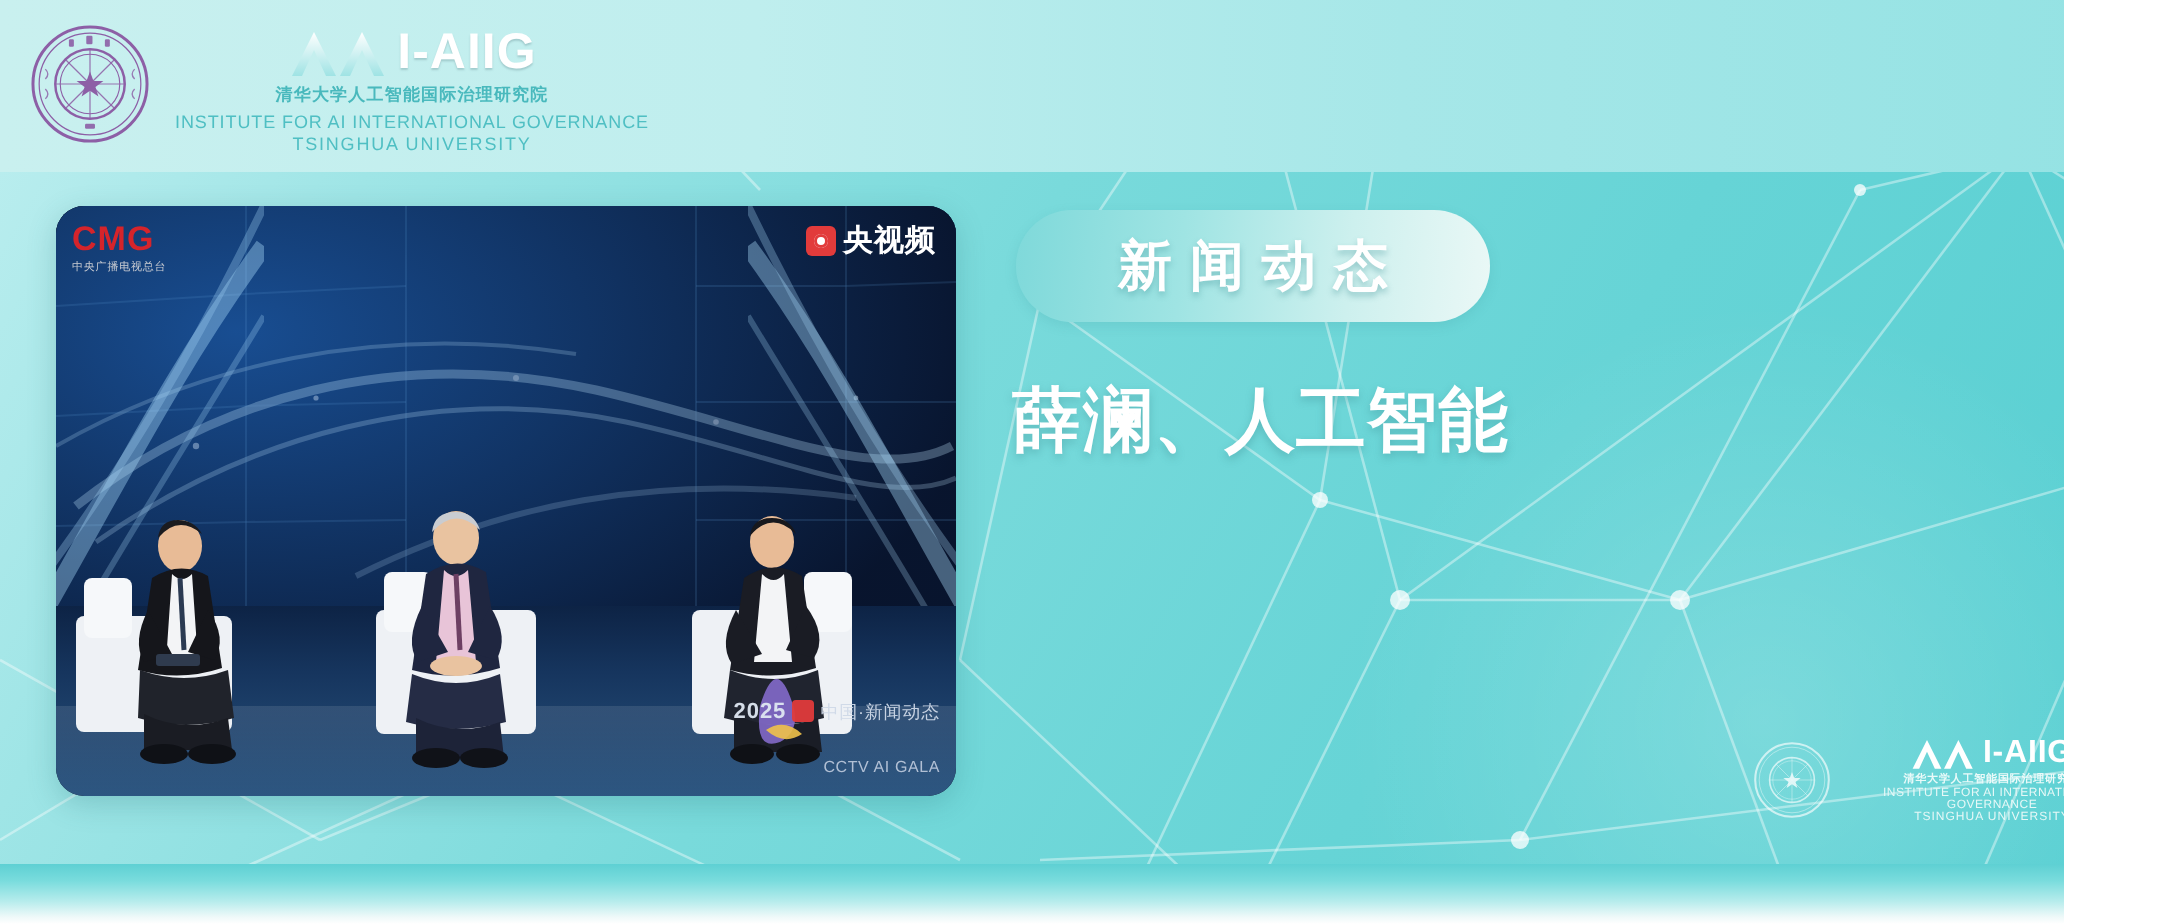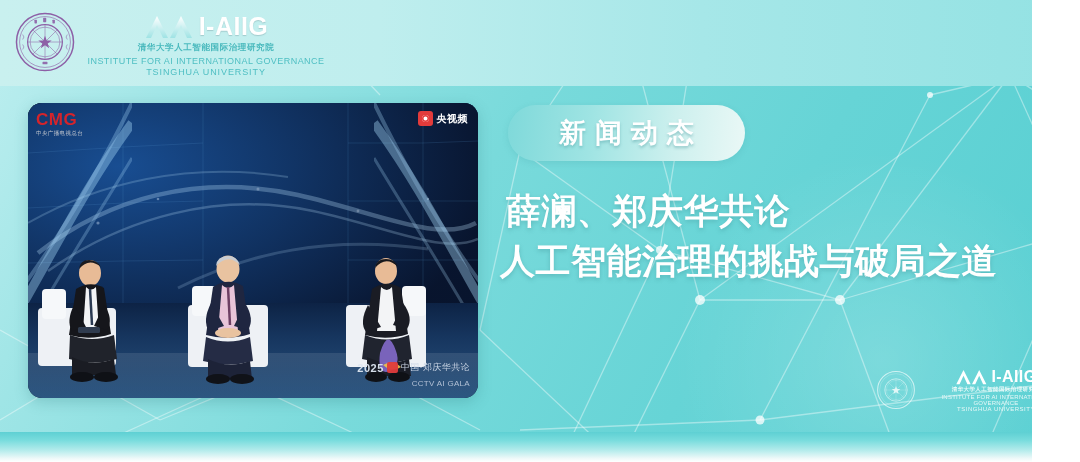--- a/index.html
+++ b/index.html
@@ -50,29 +50,29 @@
 
   .cmg{position:absolute;left:8px;top:8px;width:74px;}
   .cmg-word{font-size:17px;font-weight:bold;color:#d5242b;letter-spacing:.5px;line-height:17px;
     font-family:"Liberation Sans",sans-serif;}
   .cmg-sub{font-size:5.5px;color:#c9ccd2;letter-spacing:.4px;margin-top:1.5px;}
 
   .yspwrap{position:absolute;right:10px;top:8px;display:flex;align-items:center;gap:4px;}
   .ysp-ico{width:15px;height:15px;border-radius:3px;background:#e23b3b;position:relative;}
   .ysp-ico:before{content:"";position:absolute;left:4px;top:4px;width:7px;height:7px;border-radius:50%;
     background:#fff;box-shadow:0 0 0 1.5px #e23b3b inset;}
-  .ysp-txt{font-size:10px;color:#fff;font-weight:bold;letter-spacing:.5px;}
+  .ysp-txt{font-size:15px;color:#fff;font-weight:bold;letter-spacing:.5px;}
 
   .badge2025{position:absolute;right:8px;bottom:10px;display:flex;flex-direction:column;align-items:flex-end;
     opacity:.95;}
-  .b25-row{display:flex;align-items:center;gap:3px;}
+  .b25-row{display:flex;align-items:flex-start;gap:3px;}
   .b25-year{font-size:11px;font-weight:bold;color:#dfe7f2;letter-spacing:.5px;}
   .b25-ico{width:11px;height:11px;background:#e03b3b;border-radius:2px;}
   .b25-cn{font-size:9px;color:#cfd9e8;letter-spacing:.4px;}
-  .b25-sub{font-size:8px;color:#b9c6da;letter-spacing:.3px;margin-top:5px;}
+  .b25-sub{font-size:8px;color:#b9c6da;letter-spacing:.3px;margin-top:16px;}
 
   
   .pill{position:absolute;left:508px;top:105px;width:237px;height:56px;border-radius:28px;
     background:linear-gradient(95deg,#7fd9da 0%,#9fe4e3 35%,#cdf0ee 70%,#eaf8f6 100%);
     display:flex;align-items:center;justify-content:center;
     box-shadow:0 2px 6px rgba(60,150,155,.18);}
   .pill-txt{font-size:27px;font-weight:bold;color:#ffffff;letter-spacing:9px;text-indent:9px;
     text-shadow:0 2px 3px rgba(70,150,155,.45);
     font-family:Liberation Serif, serif;}
 
@@ -322,33 +322,32 @@
 
     <div class="yspwrap">
       <span class="ysp-ico"></span>
       <span class="ysp-txt">央视频</span>
     </div>
 
     <div class="badge2025">
       <div class="b25-row">
         <span class="b25-year">2025</span>
         <span class="b25-ico"></span>
-        <span class="b25-cn">中国·郑庆华共论</span>
+        <span class="b25-cn">中国·新闻动态</span>
       </div>
       <div class="b25-sub">CCTV AI GALA</div>
     </div>
   </div>
 
   <div class="pill">
     <span class="pill-txt">新闻动态</span>
   </div>
 
   <div class="title">
-    <div class="t-line t2">薛澜、郑庆华共论</div>
-    <div class="t-line t3">人工智能治理的挑战与破局之道</div>
+    <div class="t-line t2">薛澜、人工智能</div>
   </div>
 
   <div class="flogo">
     <svg class="fseal" viewBox="0 0 100 100">
       <circle cx="50" cy="50" r="46" fill="none" stroke="#ffffff" stroke-width="2.6" stroke-opacity=".75"></circle>
       <circle cx="50" cy="50" r="41" fill="none" stroke="#ffffff" stroke-width="1" stroke-opacity=".6"></circle>
       <circle cx="50" cy="50" r="28" fill="none" stroke="#ffffff" stroke-width="2" stroke-opacity=".75"></circle>
       <circle cx="50" cy="50" r="24" fill="none" stroke="#ffffff" stroke-width="0.9" stroke-opacity=".55"></circle>
       <g stroke="#ffffff" stroke-width="1" stroke-opacity=".55">
         <path d="M50 22 L50 78"></path>

